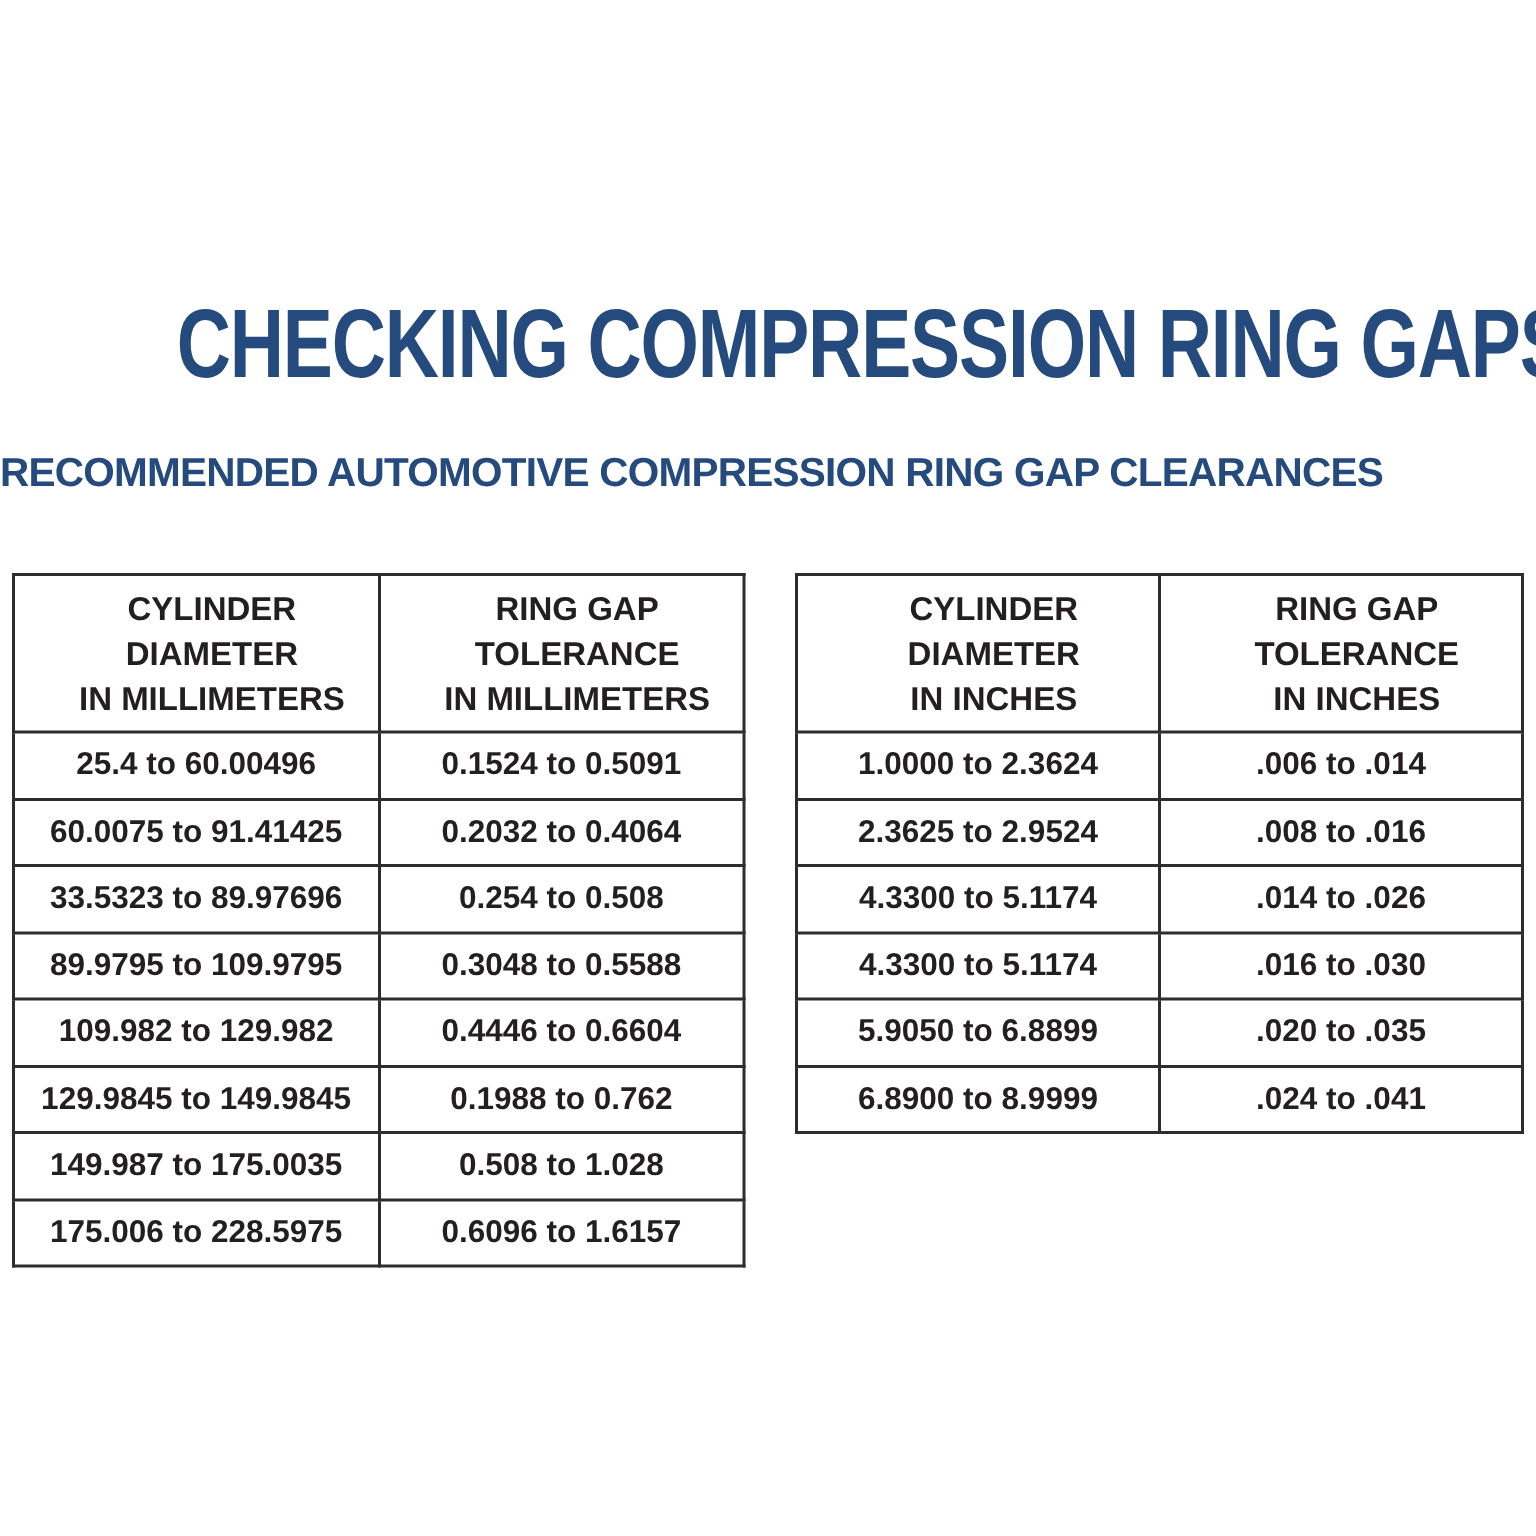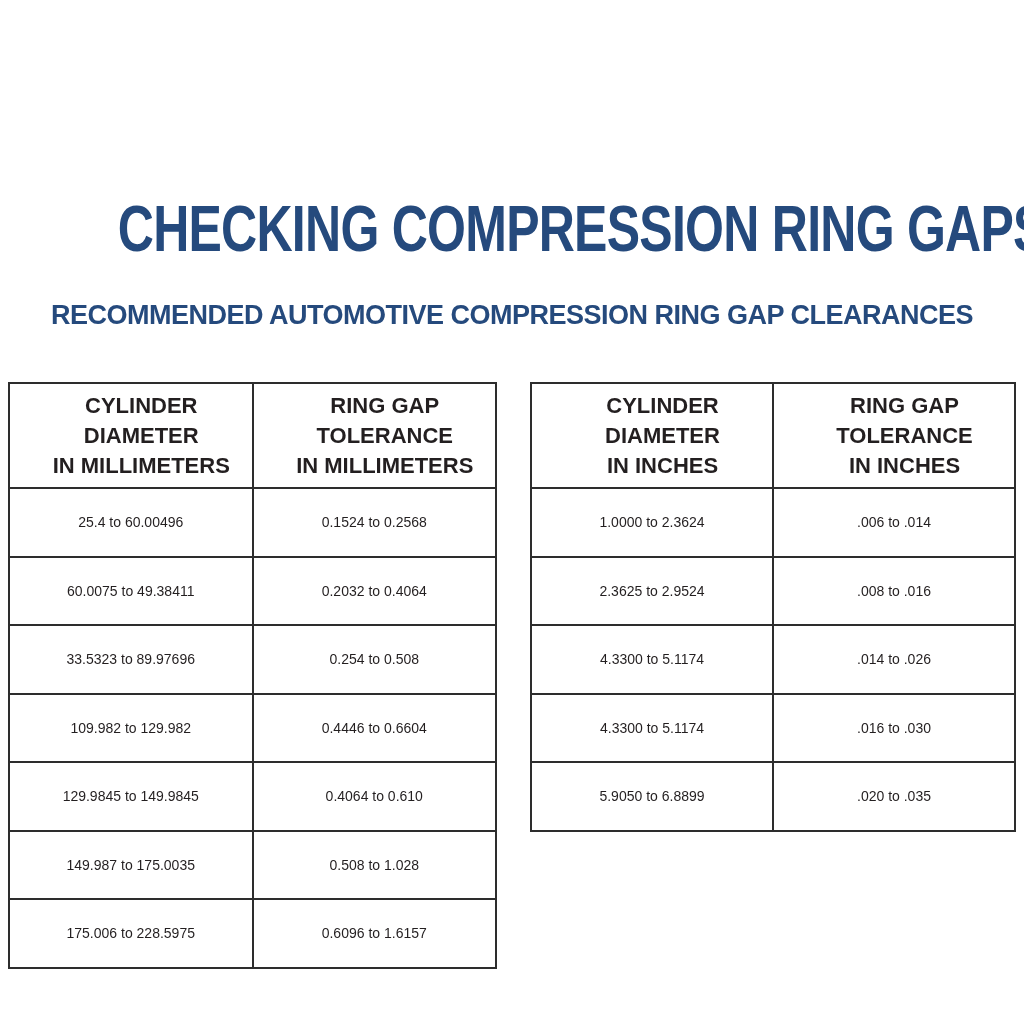--- a/index.html
+++ b/index.html
@@ -26,21 +26,20 @@
     transform: scaleX(0.77);
     transform-origin: 50% 50%;
     letter-spacing: -1px;
   }
   .subtitle {
     position: absolute;
     top: 300px;
     left: 0;
     width: 1024px;
     margin: 0;
-    text-align: center;
     font-size: 27px;
     font-weight: bold;
     color: #254a7d;
     letter-spacing: -0.5px;
     white-space: nowrap;
   }
   table.spec-table {
     position: absolute;
     top: 382px;
     border-collapse: collapse;
@@ -59,23 +58,23 @@
   table.spec-table th {
     height: 101px;
     font-size: 22px;
     line-height: 30px;
     font-weight: bold;
     white-space: pre-line;
     letter-spacing: 0px;
   }
   table.spec-table td {
     height: 34.5px;
-    font-size: 14px;
-    font-weight: normal;
-    padding: 16px;
+    font-size: 21px;
+    font-weight: bold;
+    padding: 4px;
   }
 </style>
 </head>
 <body>
 
 <div class="page">
 
   <h1 class="title">CHECKING COMPRESSION RING GAPS</h1>
   <h2 class="subtitle">RECOMMENDED AUTOMOTIVE COMPRESSION RING GAP CLEARANCES</h2>
 
@@ -86,37 +85,41 @@
 DIAMETER
 IN MILLIMETERS</th>
         <th>RING GAP
 TOLERANCE
 IN MILLIMETERS</th>
       </tr>
     </thead>
     <tbody>
       <tr>
         <td>25.4 to 60.00496</td>
-        <td>0.1524 to 0.2568</td>
+        <td>0.1524 to 0.5091</td>
       </tr>
       <tr>
-        <td>60.0075 to 49.38411</td>
+        <td>60.0075 to 91.41425</td>
         <td>0.2032 to 0.4064</td>
       </tr>
       <tr>
         <td>33.5323 to 89.97696</td>
         <td>0.254 to 0.508</td>
       </tr>
       <tr>
+        <td>89.9795 to 109.9795</td>
+        <td>0.3048 to 0.5588</td>
+      </tr>
+      <tr>
         <td>109.982 to 129.982</td>
         <td>0.4446 to 0.6604</td>
       </tr>
       <tr>
         <td>129.9845 to 149.9845</td>
-        <td>0.4064 to 0.610</td>
+        <td>0.1988 to 0.762</td>
       </tr>
       <tr>
         <td>149.987 to 175.0035</td>
         <td>0.508 to 1.028</td>
       </tr>
       <tr>
         <td>175.006 to 228.5975</td>
         <td>0.6096 to 1.6157</td>
       </tr>
     </tbody>
@@ -147,16 +150,20 @@
         <td>.014 to .026</td>
       </tr>
       <tr>
         <td>4.3300 to 5.1174</td>
         <td>.016 to .030</td>
       </tr>
       <tr>
         <td>5.9050 to 6.8899</td>
         <td>.020 to .035</td>
       </tr>
+      <tr>
+        <td>6.8900 to 8.9999</td>
+        <td>.024 to .041</td>
+      </tr>
     </tbody>
   </table>
 
 </div>
 
 </body></html>

